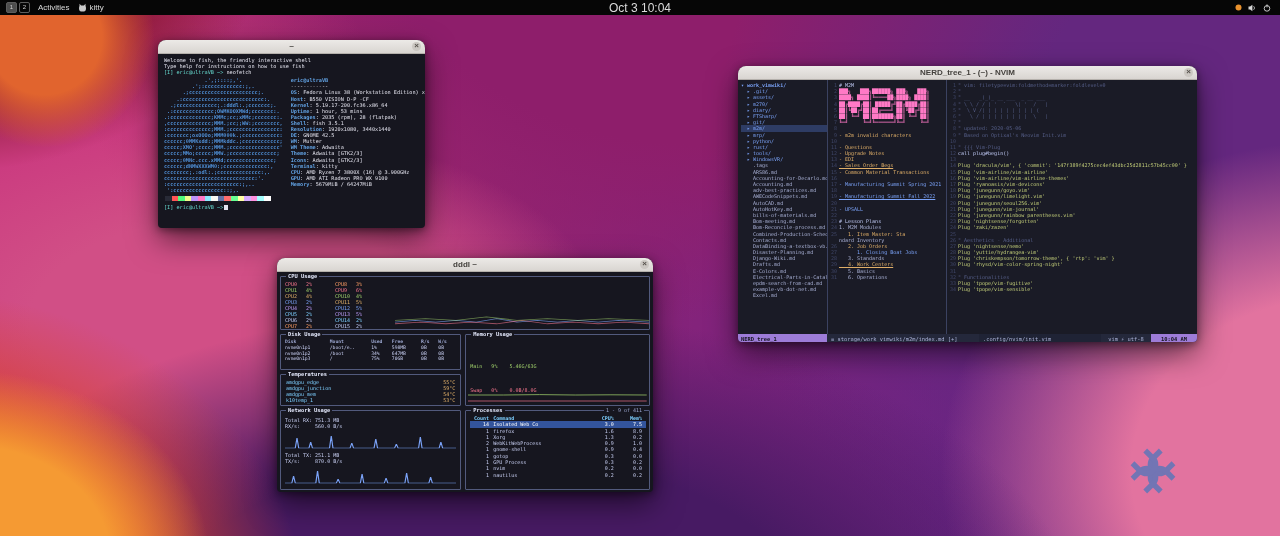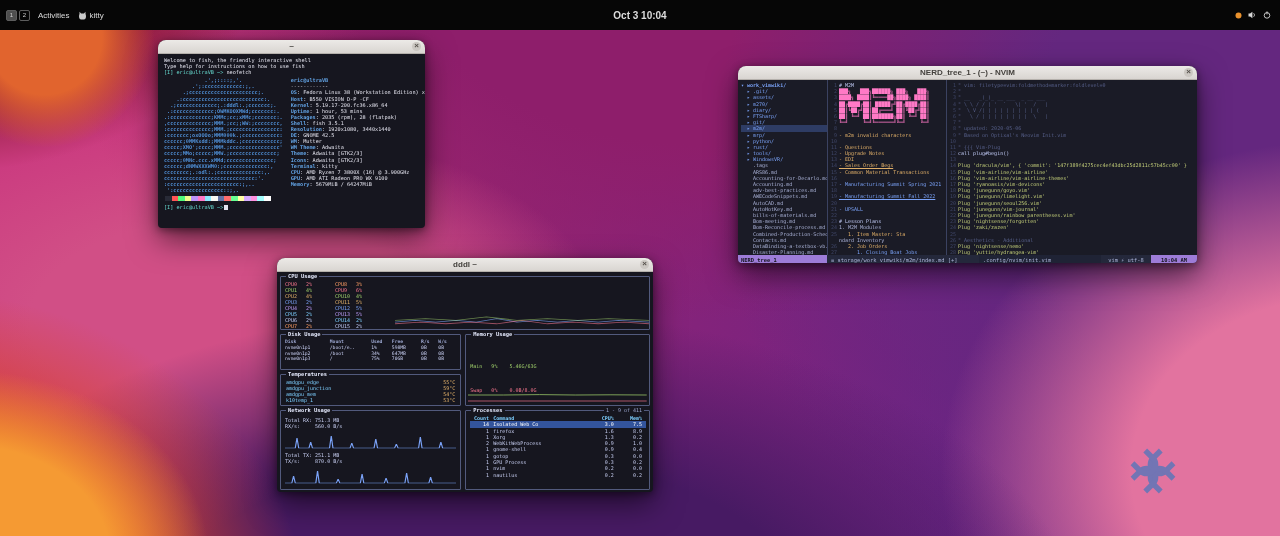--- a/index.html
+++ b/index.html
@@ -10,28 +10,28 @@
     radial-gradient(ellipse 330px 250px at -3% 104%, #f59a33 0 45%, rgba(245,154,51,0) 75%),
     radial-gradient(ellipse 520px 400px at -8% 112%, #d8432e 0 45%, rgba(216,67,46,0) 78%),
     radial-gradient(ellipse 750px 420px at 38% 120%, #471a63 0 45%, rgba(71,26,99,0) 80%),
     radial-gradient(ellipse 560px 460px at 105% 88%, #e2739f 0 38%, rgba(226,115,159,0) 72%),
     radial-gradient(ellipse 500px 260px at 18% 60%, #d14f86 0 40%, rgba(209,79,134,0) 75%),
     radial-gradient(ellipse 900px 700px at 112% 30%, #64277f 0 45%, rgba(100,39,127,0) 80%),
     radial-gradient(ellipse 800px 900px at -15% 55%, #cb3c80 0 40%, rgba(203,60,128,0) 75%),
     radial-gradient(ellipse 700px 500px at 55% -15%, #8e1e6b 0 45%, rgba(142,30,107,0) 80%),
     linear-gradient(105deg, #a62a63 0%, #a1286f 30%, #83237b 55%, #6a2486 80%, #5d2687 100%);}
   
-  .topbar{position:absolute;top:0;left:0;right:0;height:30px;background:#060606;z-index:60;
+  .topbar{position:absolute;top:0;left:0;right:0;height:15px;background:#060606;z-index:60;
     display:flex;align-items:center;color:#dcdcdc;font-size:8px}
   .tb-left{display:flex;align-items:center;gap:8px;padding-left:6px;flex:1}
   .ws{display:flex;gap:2px}
   .ws span{width:9px;height:9px;border:1px solid #5d5d5d;border-radius:2px;font-size:6px;line-height:9px;text-align:center;color:#cfcfcf}
   .ws span.on{background:#4e4e4e}
   .tb-app{display:flex;align-items:center;gap:3px}
-  .tb-center{position:absolute;left:50%;transform:translateX(-50%);font-weight:bold;font-size:10px}
+  .tb-center{position:absolute;left:50%;transform:translateX(-50%);font-weight:normal;font-size:12px}
   .tb-right{display:flex;align-items:center;gap:6px;padding-right:9px}
   .tb-right svg{display:block}
   
   .win{position:absolute;background:#16161f;border-radius:8px 8px 4px 4px;z-index:10;
     box-shadow:0 12px 30px rgba(0,0,0,.55),0 2px 8px rgba(0,0,0,.45);overflow:hidden}
   .tbar{height:13px;background:linear-gradient(#eceae7,#d9d5d1);border-bottom:1px solid #b4b0ab;
     display:flex;align-items:center;justify-content:center;position:relative;
     font-size:8px;font-weight:bold;color:#44413d}
   .tbar .close{position:absolute;right:4px;top:2px;width:9px;height:9px;border-radius:50%;background:#cbc7c2;
     font-size:8px;line-height:8px;text-align:center;color:#55504b;cursor:default}
@@ -76,21 +76,21 @@
   .net-lbl{white-space:pre;line-height:6px}
   .net-g{position:relative;height:20px;margin:1px 0 2px}
   .gt-proc{flex:1}
   .phead{position:absolute;top:-4px;right:5px;background:#16161f;padding:0 2px;font-size:5px;color:#9aa5ce}
   .pgrid{padding:4px 3px 0 4px}
   .prow{display:grid;grid-template-columns:13% 56% 15% 16%;line-height:6.3px;white-space:pre}
   .prow .num{text-align:right;padding-right:4px}
   .prow.hd{color:#7dcfff;font-weight:bold}
   .prow.sel{background:#33549c;color:#ffffff}
   
-  #win-nv{left:738px;top:66px;width:459px;height:197px}
+  #win-nv{left:738px;top:66px;width:459px;height:276px}
   .nv-body{height:calc(100% - 22px);display:flex;background:#1a1b26;
     font-family:"DejaVu Sans Mono",monospace;font-size:5px;line-height:6.2px;color:#a9b1d6;overflow:hidden}
   .tree{width:86px;padding:2px 0 0 3px;overflow:hidden}
   .tree .row{height:6.2px;white-space:pre;overflow:hidden}
   .tree .row.sel{background:#2e3c64;color:#c0caf5}
   .pane{border-left:1px solid #3b4261;overflow:hidden}
   .mid-pane{width:118px;padding-top:2px}
   .right-pane{flex:1;padding-top:2px}
   .cl{display:flex;height:6.2px;white-space:pre;overflow:hidden}
   .ln{width:9px;text-align:right;padding-right:2px;color:#3f4668;flex:none}

